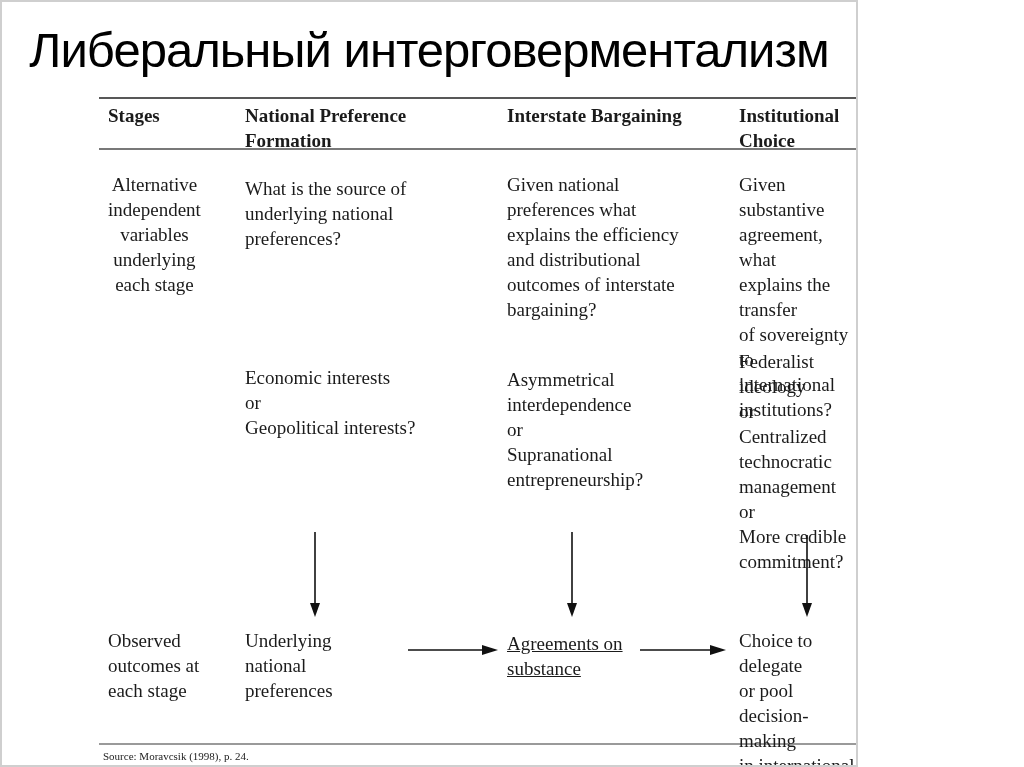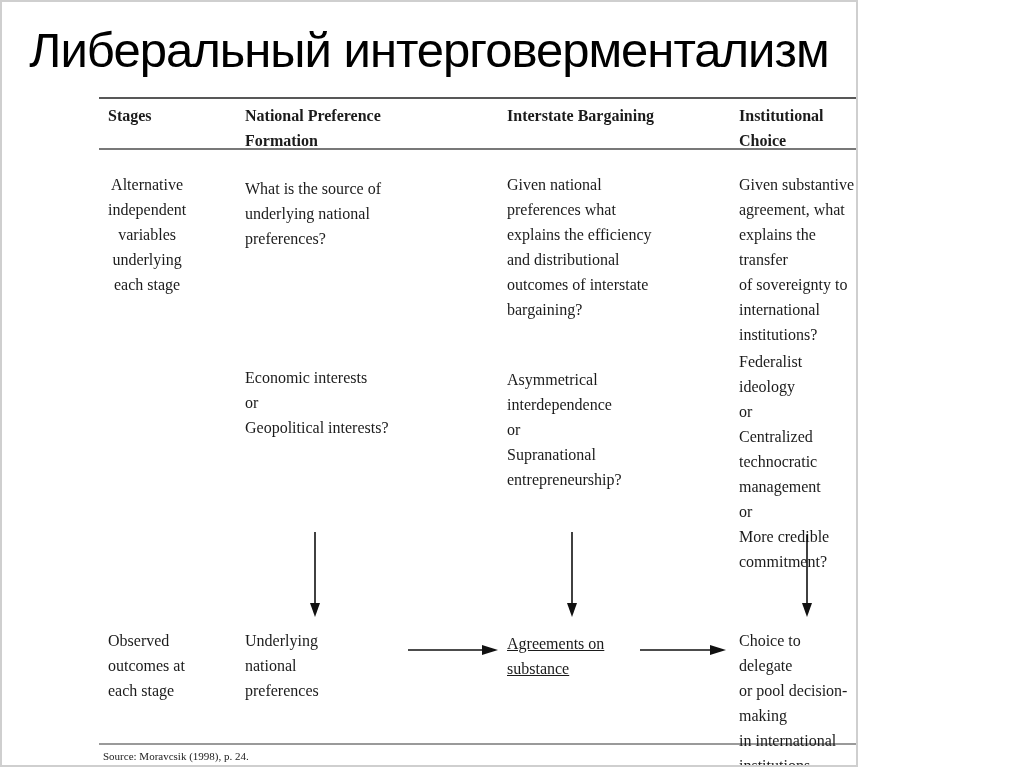--- a/index.html
+++ b/index.html
@@ -31,21 +31,21 @@
     position: absolute;
     left: 97px;
     width: 836px;
     height: 2px;
   }
   .rule-top    { top: 95px;  background: #585858; }
   .rule-header { top: 146px; background: #787878; }
   .rule-bottom { top: 741px; background: #9a9a9a; }
   .cell {
     position: absolute;
-    font-size: 16px;
+    font-size: 19px;
     line-height: 25px;
     white-space: pre-line;
   }
   .hdr { font-weight: bold; }
   
   .h-stages { left: 106px; top: 101px; }
   .h-npf    { left: 243px; top: 101px; }
   .h-ib     { left: 505px; top: 101px; }
   .h-ic     { left: 737px; top: 101px; }
   

